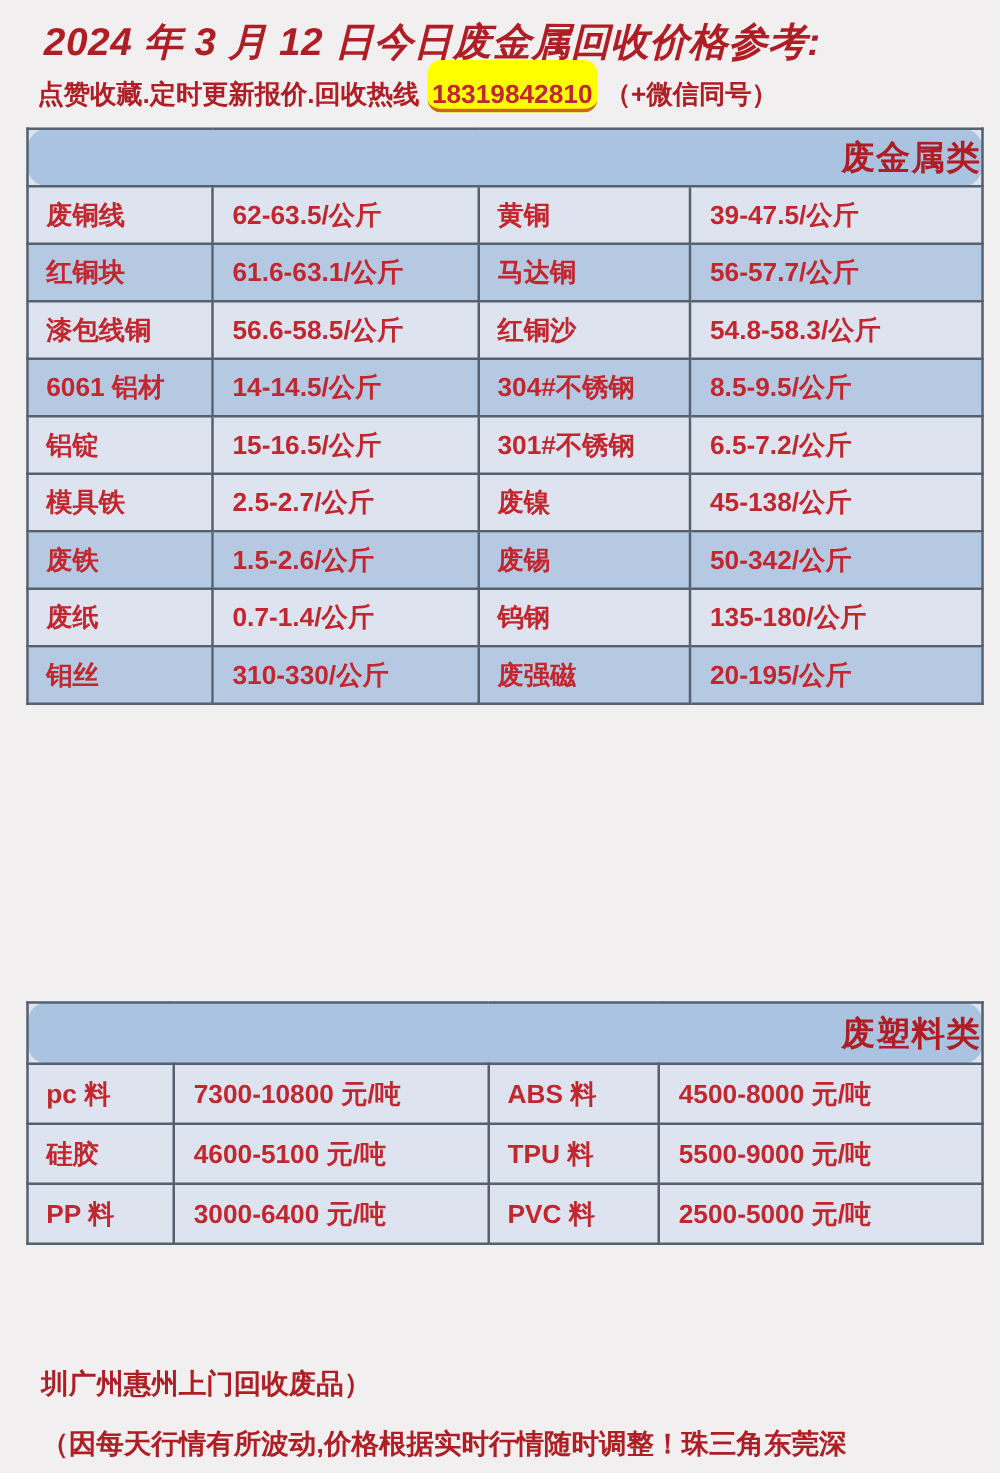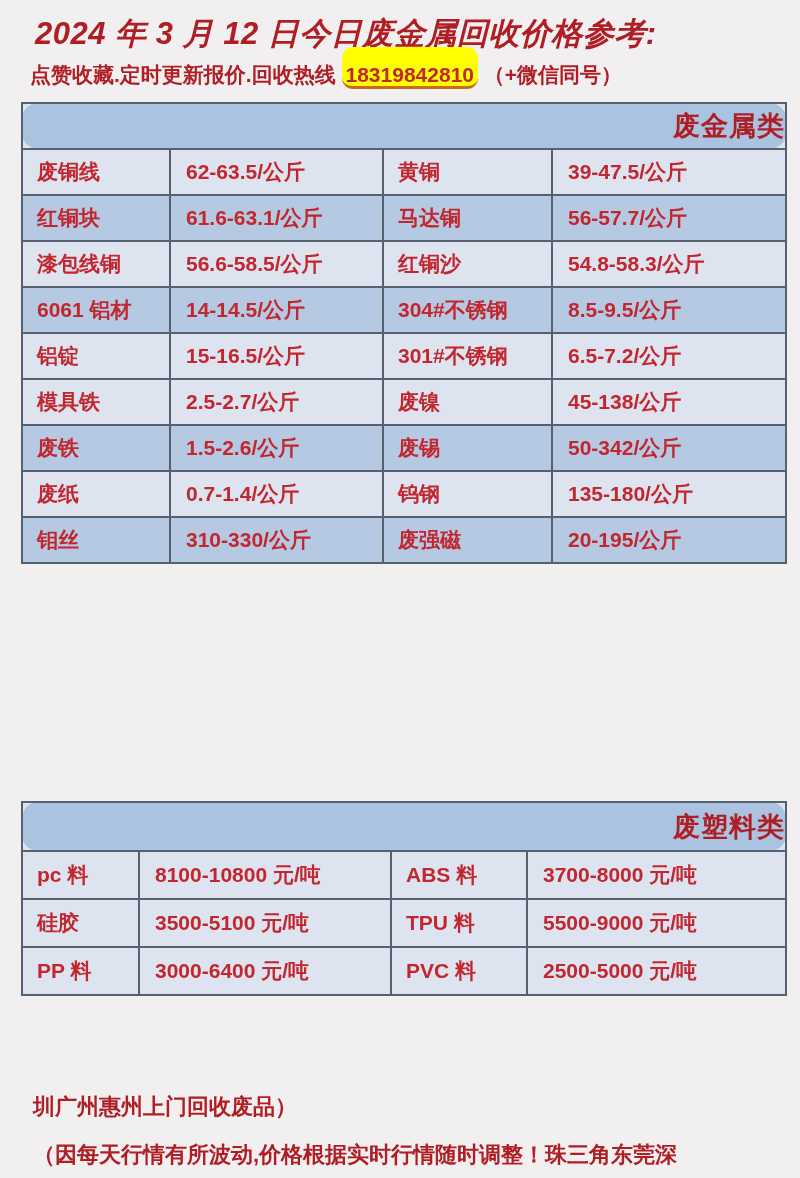--- a/index.html
+++ b/index.html
@@ -184,27 +184,27 @@
         <col class="c4">
     </colgroup>
     <thead>
       <tr>
         <th class="section-title" colspan="4">废塑料类</th>
       </tr>
     </thead>
     <tbody>
         <tr class="light">
           <td>pc 料</td>
-          <td class="price">8100-10800 元/吨</td>
+          <td class="price">7300-10800 元/吨</td>
           <td>ABS 料</td>
-          <td class="price">3700-8000 元/吨</td>
+          <td class="price">4500-8000 元/吨</td>
         </tr>
         <tr class="light">
           <td>硅胶</td>
-          <td class="price">3500-5100 元/吨</td>
+          <td class="price">4600-5100 元/吨</td>
           <td>TPU 料</td>
           <td class="price">5500-9000 元/吨</td>
         </tr>
         <tr class="light">
           <td>PP 料</td>
           <td class="price">3000-6400 元/吨</td>
           <td>PVC 料</td>
           <td class="price">2500-5000 元/吨</td>
         </tr>
       </tbody>

